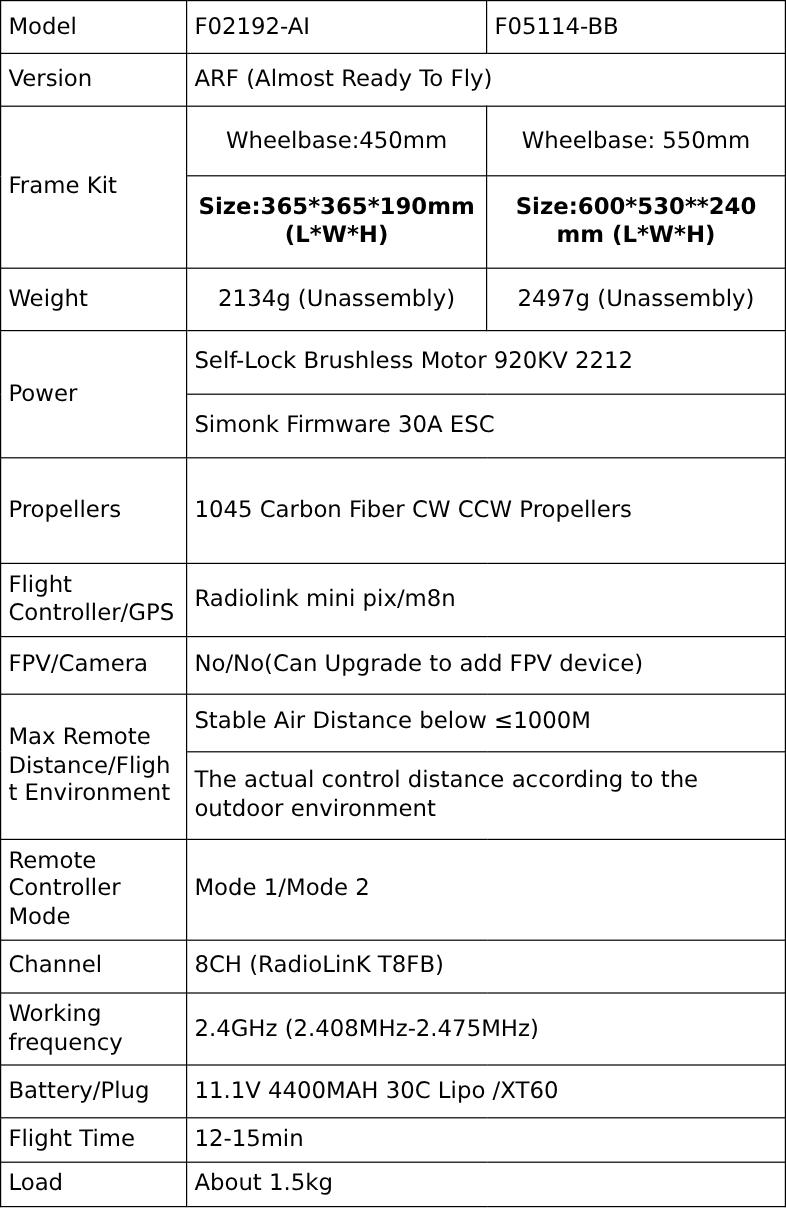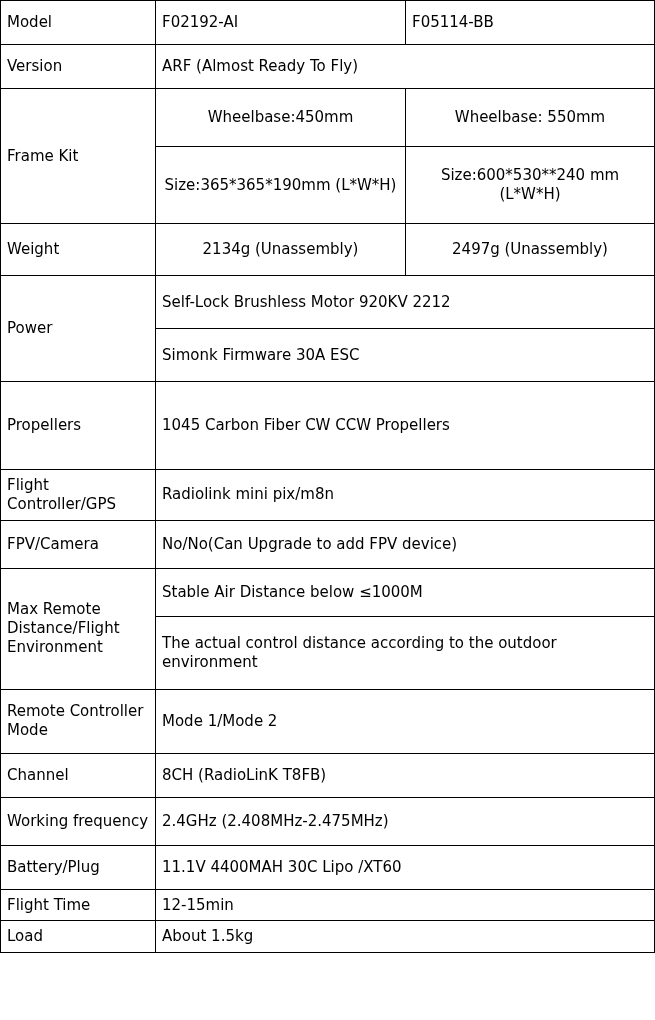--- a/index.html
+++ b/index.html
@@ -14,21 +14,21 @@
     color: #000000;
     overflow: hidden;
   }
   table.spec {
     border-collapse: collapse;
     width: 655px;
     table-layout: fixed;
   }
   table.spec td {
     border: 1px solid #000000;
-    font-size: 15px;
+    font-size: 19px;
     line-height: 1.25;
     padding: 6px 6px;
     vertical-align: middle;
     word-wrap: break-word;
   }
   td.label {
     text-align: left;
     padding-left: 5px;
   }
   td.val-center {
@@ -62,21 +62,21 @@
     <tr style="height:44px;">
       <td class="label">Version</td>
       <td class="val-center" colspan="2">ARF (Almost Ready To Fly)</td>
     </tr>
 
     <tr style="height:58px;">
       <td class="label" rowspan="2">Frame Kit</td>
       <td class="val-left">Wheelbase:450mm</td>
       <td class="val-left">Wheelbase: 550mm</td>
     </tr>
-    <tr style="height:77px;">
+    <tr style="height:77px;font-weight:bold;">
       <td class="val-left">Size:365*365*190mm (L*W*H)</td>
       <td class="val-left">Size:600*530**240 mm (L*W*H)</td>
     </tr>
 
     <tr style="height:52px;">
       <td class="label">Weight</td>
       <td class="val-left">2134g (Unassembly)</td>
       <td class="val-left">2497g (Unassembly)</td>
     </tr>
 

